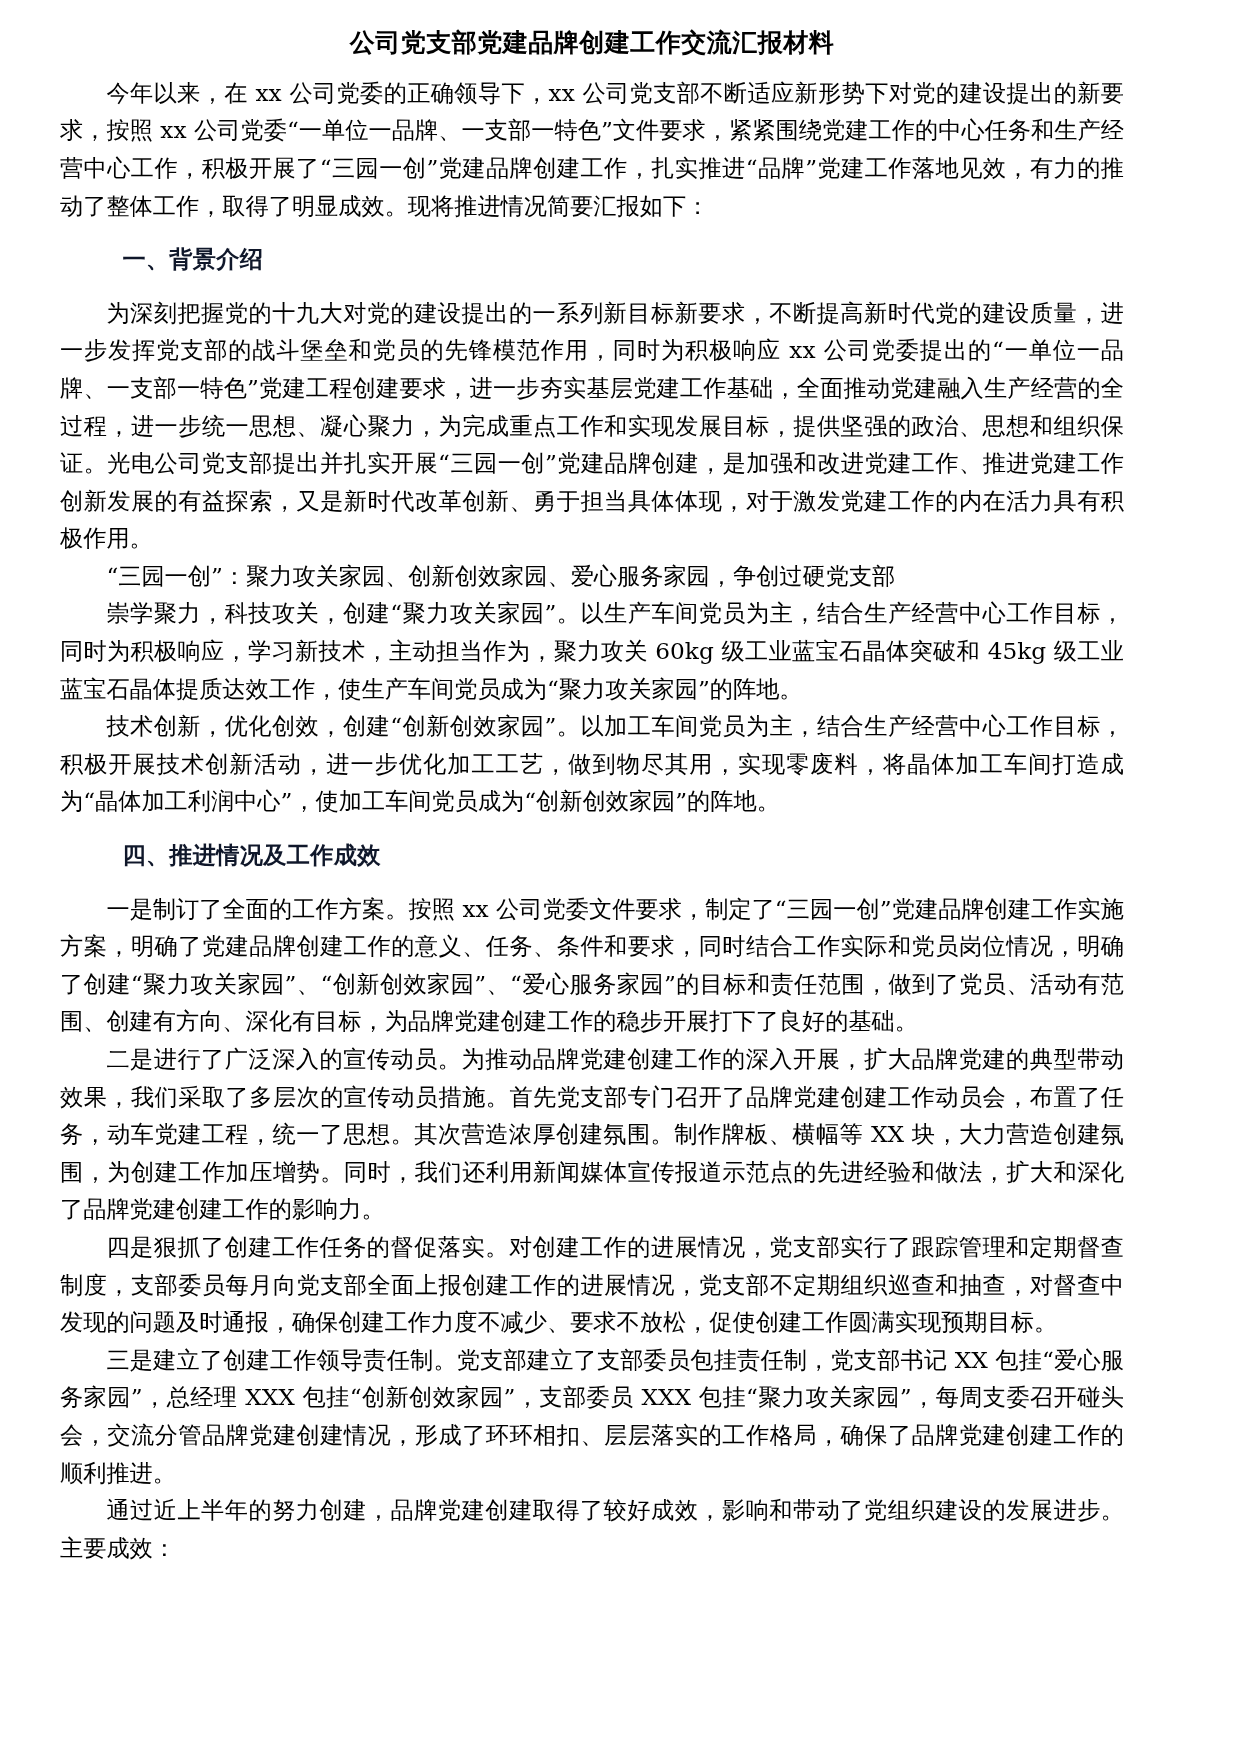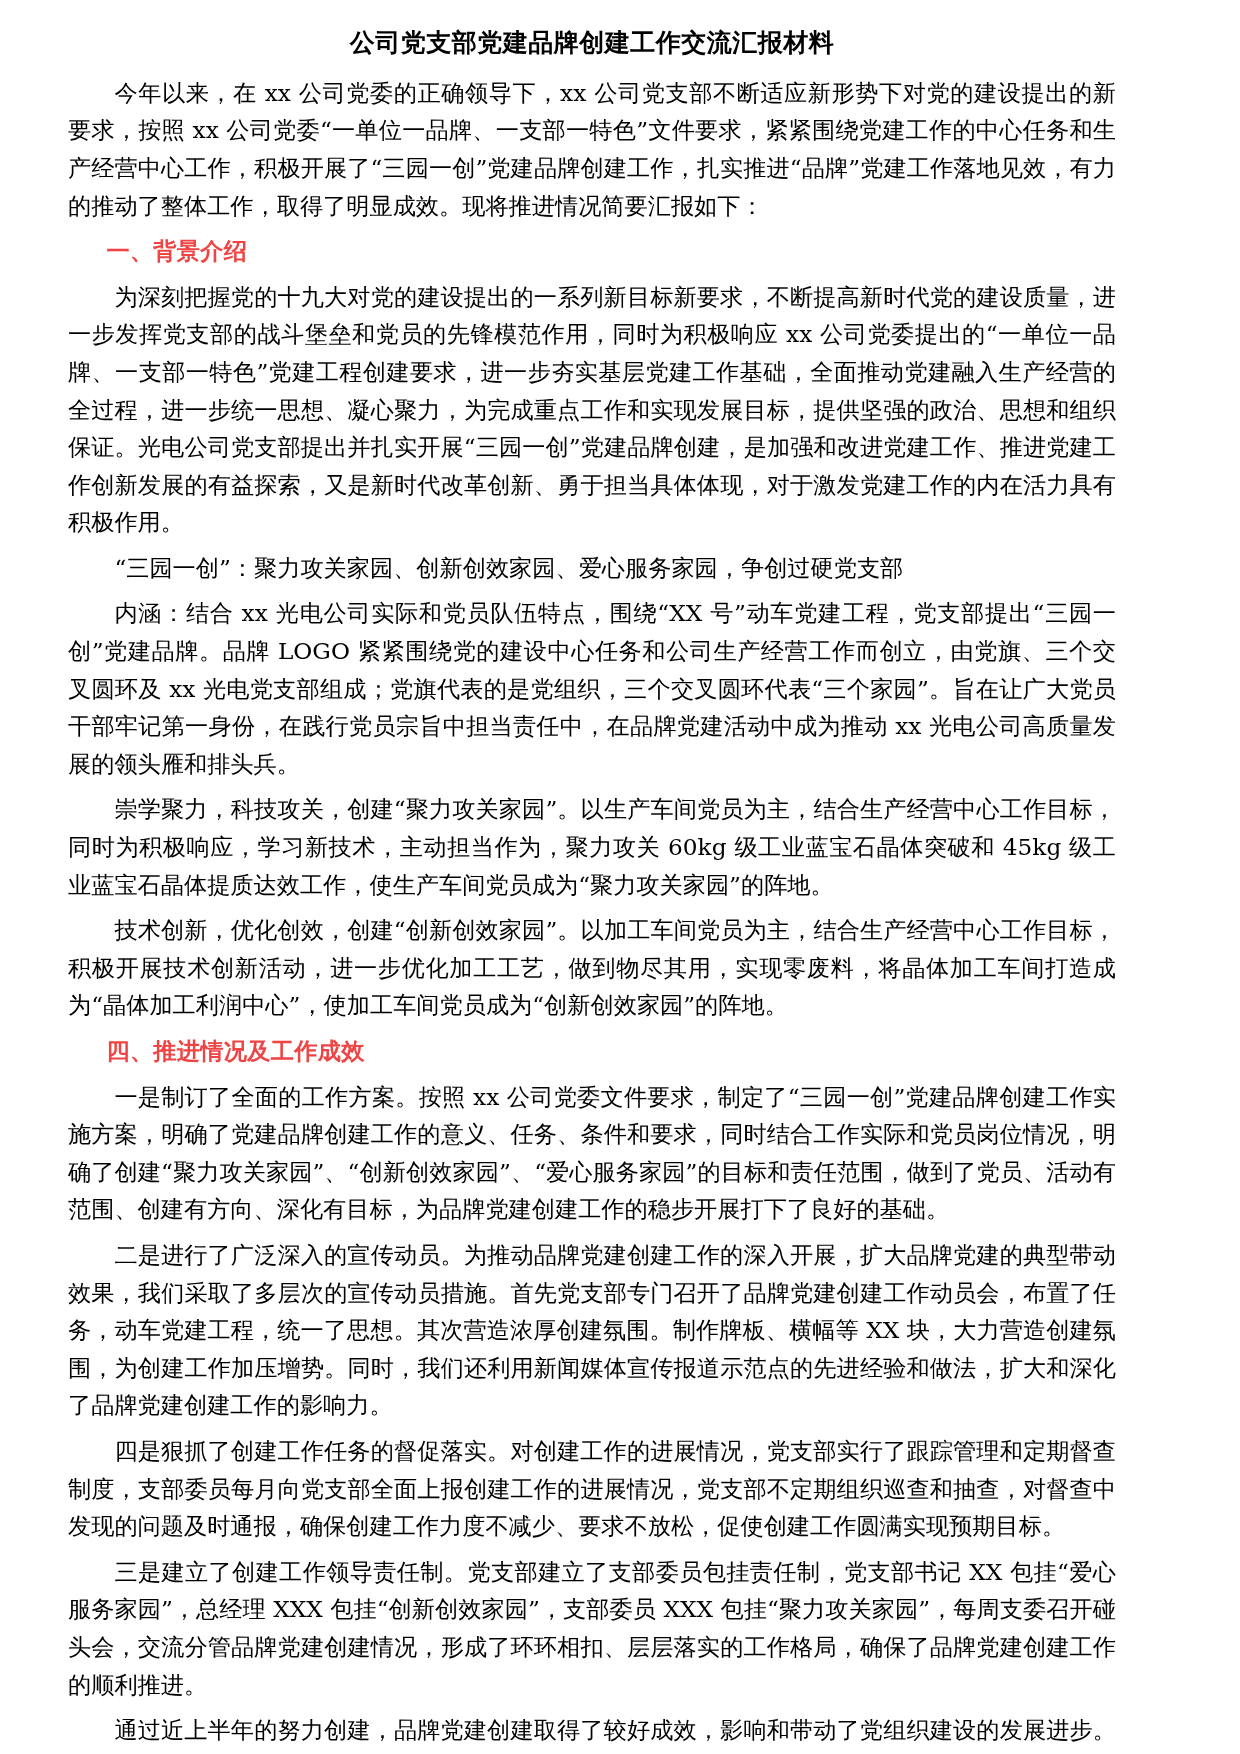--- a/index.html
+++ b/index.html
@@ -29,49 +29,48 @@
     letter-spacing: 0.5px;
     margin: 0 0 14px 0;
     color: #000;
   }
   .body-text {
     font-size: 23.2px;
     line-height: 37.6px;
     text-align: justify;
     text-justify: inter-ideograph;
     text-indent: 2em;
-    margin: 8px;
+    margin: 0;
     letter-spacing: 0px;
     word-break: break-all;
   }
   .section-heading {
     font-family: "DejaVu Sans", "Liberation Sans", sans-serif;
     font-weight: bold;
     font-size: 23.2px;
     line-height: 37.6px;
     text-indent: 2em;
-    margin: 0;
+    margin: 16px;
     letter-spacing: 0.3px;
-    color: #ef4444;
+    color: #0f172a;
   }
 </style>
 </head>
 <body>
 
 <div class="page">
 
   <h1 class="doc-title">公司党支部党建品牌创建工作交流汇报材料</h1>
 
   <p class="body-text">今年以来，在 xx 公司党委的正确领导下，xx 公司党支部不断适应新形势下对党的建设提出的新要求，按照 xx 公司党委“一单位一品牌、一支部一特色”文件要求，紧紧围绕党建工作的中心任务和生产经营中心工作，积极开展了“三园一创”党建品牌创建工作，扎实推进“品牌”党建工作落地见效，有力的推动了整体工作，取得了明显成效。现将推进情况简要汇报如下：</p>
 
   <h2 class="section-heading">一、背景介绍</h2>
   <p class="body-text">为深刻把握党的十九大对党的建设提出的一系列新目标新要求，不断提高新时代党的建设质量，进一步发挥党支部的战斗堡垒和党员的先锋模范作用，同时为积极响应 xx 公司党委提出的“一单位一品牌、一支部一特色”党建工程创建要求，进一步夯实基层党建工作基础，全面推动党建融入生产经营的全过程，进一步统一思想、凝心聚力，为完成重点工作和实现发展目标，提供坚强的政治、思想和组织保证。光电公司党支部提出并扎实开展“三园一创”党建品牌创建，是加强和改进党建工作、推进党建工作创新发展的有益探索，又是新时代改革创新、勇于担当具体体现，对于激发党建工作的内在活力具有积极作用。</p>
 
   <p class="body-text">“三园一创”：聚力攻关家园、创新创效家园、爱心服务家园，争创过硬党支部</p>
-  <p class="body-text">内涵：结合 xx 光电公司实际和党员队伍特点，围绕“XX 号”动车党建工程，党支部提出“三园一创”党建品牌。品牌 LOGO 紧紧围绕党的建设中心任务和公司生产经营工作而创立，由党旗、三个交叉圆环及 xx 光电党支部组成；党旗代表的是党组织，三个交叉圆环代表“三个家园”。旨在让广大党员干部牢记第一身份，在践行党员宗旨中担当责任中，在品牌党建活动中成为推动 xx 光电公司高质量发展的领头雁和排头兵。</p>
 
   <p class="body-text">崇学聚力，科技攻关，创建“聚力攻关家园”。以生产车间党员为主，结合生产经营中心工作目标，同时为积极响应，学习新技术，主动担当作为，聚力攻关 60kg 级工业蓝宝石晶体突破和 45kg 级工业蓝宝石晶体提质达效工作，使生产车间党员成为“聚力攻关家园”的阵地。</p>
   <p class="body-text">技术创新，优化创效，创建“创新创效家园”。以加工车间党员为主，结合生产经营中心工作目标，积极开展技术创新活动，进一步优化加工工艺，做到物尽其用，实现零废料，将晶体加工车间打造成为“晶体加工利润中心”，使加工车间党员成为“创新创效家园”的阵地。</p>
 
   <h2 class="section-heading">四、推进情况及工作成效</h2>
   <p class="body-text">一是制订了全面的工作方案。按照 xx 公司党委文件要求，制定了“三园一创”党建品牌创建工作实施方案，明确了党建品牌创建工作的意义、任务、条件和要求，同时结合工作实际和党员岗位情况，明确了创建“聚力攻关家园”、“创新创效家园”、“爱心服务家园”的目标和责任范围，做到了党员、活动有范围、创建有方向、深化有目标，为品牌党建创建工作的稳步开展打下了良好的基础。</p>
   <p class="body-text">二是进行了广泛深入的宣传动员。为推动品牌党建创建工作的深入开展，扩大品牌党建的典型带动效果，我们采取了多层次的宣传动员措施。首先党支部专门召开了品牌党建创建工作动员会，布置了任务，动车党建工程，统一了思想。其次营造浓厚创建氛围。制作牌板、横幅等 XX 块，大力营造创建氛围，为创建工作加压增势。同时，我们还利用新闻媒体宣传报道示范点的先进经验和做法，扩大和深化了品牌党建创建工作的影响力。</p>
   <p class="body-text">四是狠抓了创建工作任务的督促落实。对创建工作的进展情况，党支部实行了跟踪管理和定期督查制度，支部委员每月向党支部全面上报创建工作的进展情况，党支部不定期组织巡查和抽查，对督查中发现的问题及时通报，确保创建工作力度不减少、要求不放松，促使创建工作圆满实现预期目标。</p>
   <p class="body-text">三是建立了创建工作领导责任制。党支部建立了支部委员包挂责任制，党支部书记 XX 包挂“爱心服务家园”，总经理 XXX 包挂“创新创效家园”，支部委员 XXX 包挂“聚力攻关家园”，每周支委召开碰头会，交流分管品牌党建创建情况，形成了环环相扣、层层落实的工作格局，确保了品牌党建创建工作的顺利推进。</p>
   <p class="body-text">通过近上半年的努力创建，品牌党建创建取得了较好成效，影响和带动了党组织建设的发展进步。主要成效：</p>

